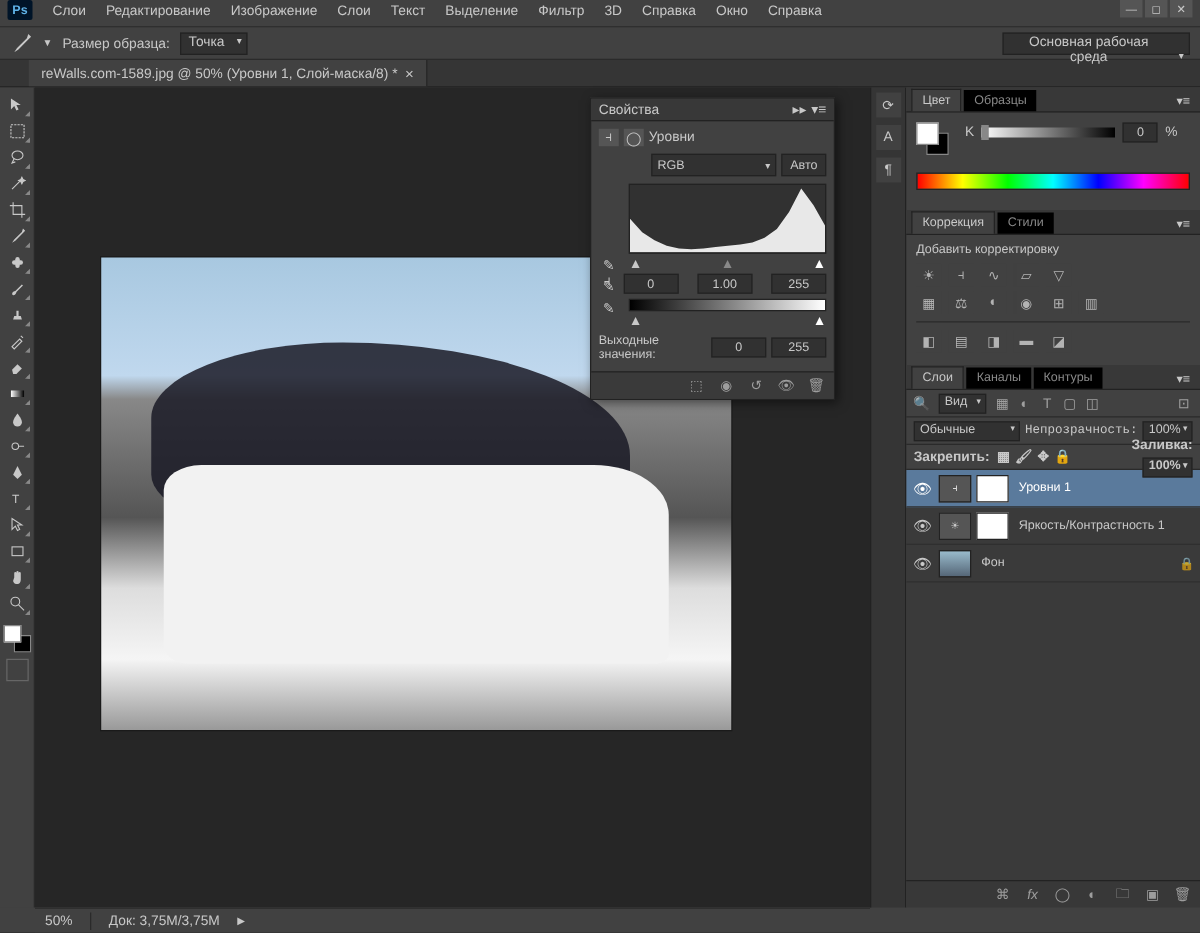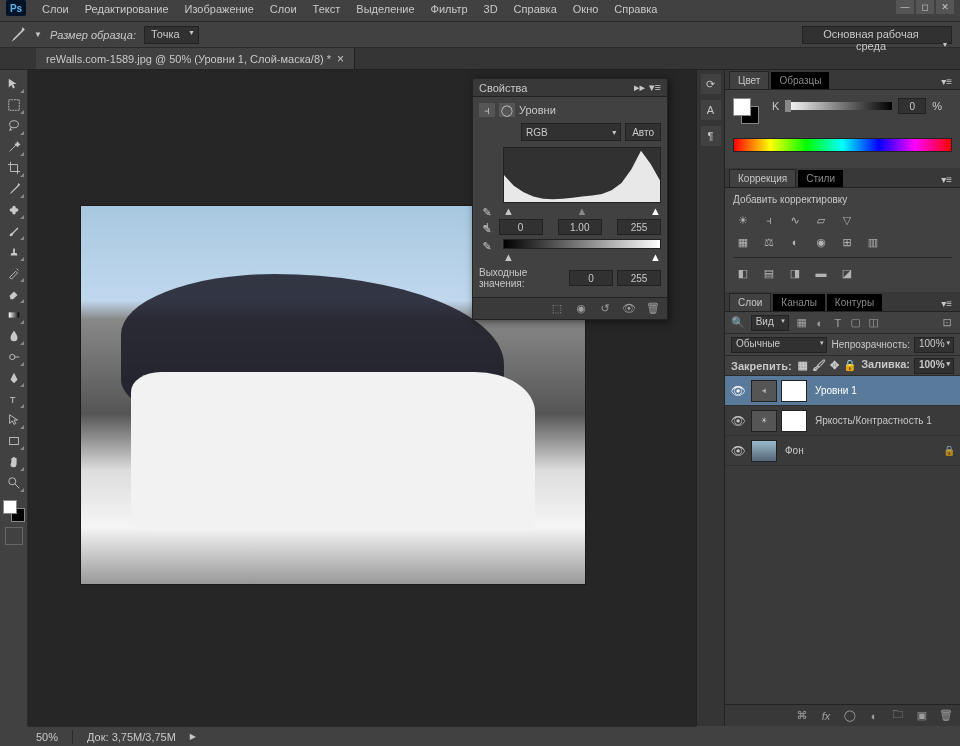--- a/index.html
+++ b/index.html
@@ -8,26 +8,26 @@
 
 .menubar { height: 22px; background: #414141; display: flex; padding: 0 6px; border-bottom: 1px solid #2a2a2a; }
 .ps-logo { width: 20px; height: 16px; background: #001428; color: #5fb3e8; font-weight: bold; display: flex; align-items: center; justify-content: center; font-size: 10px; border-radius: 2px; margin-right: 8px; }
 .menubar-item { padding: 3px 8px; cursor: default; }
 .win-controls { margin-left: auto; display: flex; gap: 2px; }
 .win-btn { width: 18px; height: 14px; background: #555; display: flex; align-items: center; justify-content: center; font-size: 9px; cursor: default; }
 
 
 .optionsbar { height: 26px; background: #414141; border-bottom: 1px solid #2a2a2a; display: flex; align-items: center; padding: 0 8px; gap: 8px; }
 .tool-icon-small { width: 18px; height: 18px; display: flex; align-items: center; justify-content: center; }
-.opt-label { font-size: 11px; font-style: italic; }
+.opt-label { font-size: 11px; }
 .opt-select { background: #313131; border: 1px solid #222; color: #c8c8c8; padding: 1px 18px 1px 6px; height: 18px; font-size: 11px; position: relative; }
 .workspace-select { margin-left: auto; width: 150px; text-align: center; }
 
 
-.tabbar { height: 22px; background: #353535; border-bottom: 1px solid #222; display: flex; padding-left: 36px; }
+.tabbar { height: 22px; background: #353535; border-bottom: 1px solid #222; display: flex; padding-left: 23px; }
 .doc-tab { background: #414141; padding: 3px 10px; display: flex; align-items: center; gap: 6px; border-right: 1px solid #222; font-size: 10px; }
 .tab-close { font-size: 12px; cursor: default; }
 
 
 .main { display: flex; height: calc(100% - 70px - 20px); }
 .toolbox { width: 28px; background: #414141; border-right: 1px solid #2a2a2a; display: flex; flex-direction: column; align-items: center; padding-top: 4px; gap: 1px; }
 .tool { width: 22px; height: 20px; display: flex; align-items: center; justify-content: center; cursor: default; position: relative; }
 .tool svg { width: 14px; height: 14px; }
 .tool-corner::after { content: ''; position: absolute; right: 1px; bottom: 1px; border: 2px solid transparent; border-right-color: #888; border-bottom-color: #888; }
 .swatches { margin-top: 6px; width: 22px; height: 22px; position: relative; }
@@ -92,25 +92,25 @@
 .adj-divider { height: 1px; background: #2a2a2a; margin: 6px 0; }
 
 .layers-panel { flex: 1; display: flex; flex-direction: column; min-height: 0; }
 .layers-toolbar { height: 22px; display: flex; align-items: center; padding: 0 6px; gap: 6px; border-bottom: 1px solid #2a2a2a; }
 .lt-select { background: #313131; border: 1px solid #222; height: 16px; padding: 0 14px 0 4px; font-size: 10px; position: relative; }
 .lt-select::after { content: '▾'; position: absolute; right: 3px; font-size: 7px; top: 1px; }
 .lt-icons { display: flex; gap: 4px; }
 .lt-ico { width: 14px; height: 14px; opacity: 0.7; display: flex; align-items: center; justify-content: center; }
 .layers-blend { height: 22px; display: flex; align-items: center; padding: 0 6px; gap: 4px; border-bottom: 1px solid #2a2a2a; }
 .blend-select { flex: 1; }
-.opacity-label { font-size: 10px; }
+.opacity-label { font-size: 10px; font-family: Liberation Mono, monospace; }
 .opacity-val { width: 40px; }
 .lock-row { height: 20px; display: flex; align-items: center; padding: 0 6px; gap: 4px; border-bottom: 1px solid #2a2a2a; font-size: 10px; font-weight: bold; }
 .lock-icons { display: flex; gap: 4px; margin-left: 2px; }
-.fill-group { margin-left: auto; display: flex; align-items: flex-start; gap: 4px; }
+.fill-group { margin-left: auto; display: flex; align-items: flex-end; gap: 4px; flex-direction: column; }
 
 .layer-list { flex: 1; overflow: auto; background: #3a3a3a; }
 .layer-row { height: 30px; display: flex; align-items: center; padding: 0 4px; gap: 4px; border-bottom: 1px solid #2f2f2f; }
 .layer-row.selected { background: #5a7a9c; color: #fff; }
 .eye { width: 18px; text-align: center; font-size: 12px; }
 .layer-thumb { width: 26px; height: 22px; background: #555; border: 1px solid #222; display: flex; align-items: center; justify-content: center; font-size: 8px; }
 .mask-thumb { width: 26px; height: 22px; background: #fff; border: 1px solid #222; }
 .layer-name { font-size: 10px; margin-left: 4px; }
 .layer-lock { margin-left: auto; font-size: 10px; opacity: 0.7; }
 .layers-footer { height: 22px; border-top: 1px solid #222; background: #383838; display: flex; align-items: center; justify-content: flex-end; padding: 0 6px; gap: 8px; }

